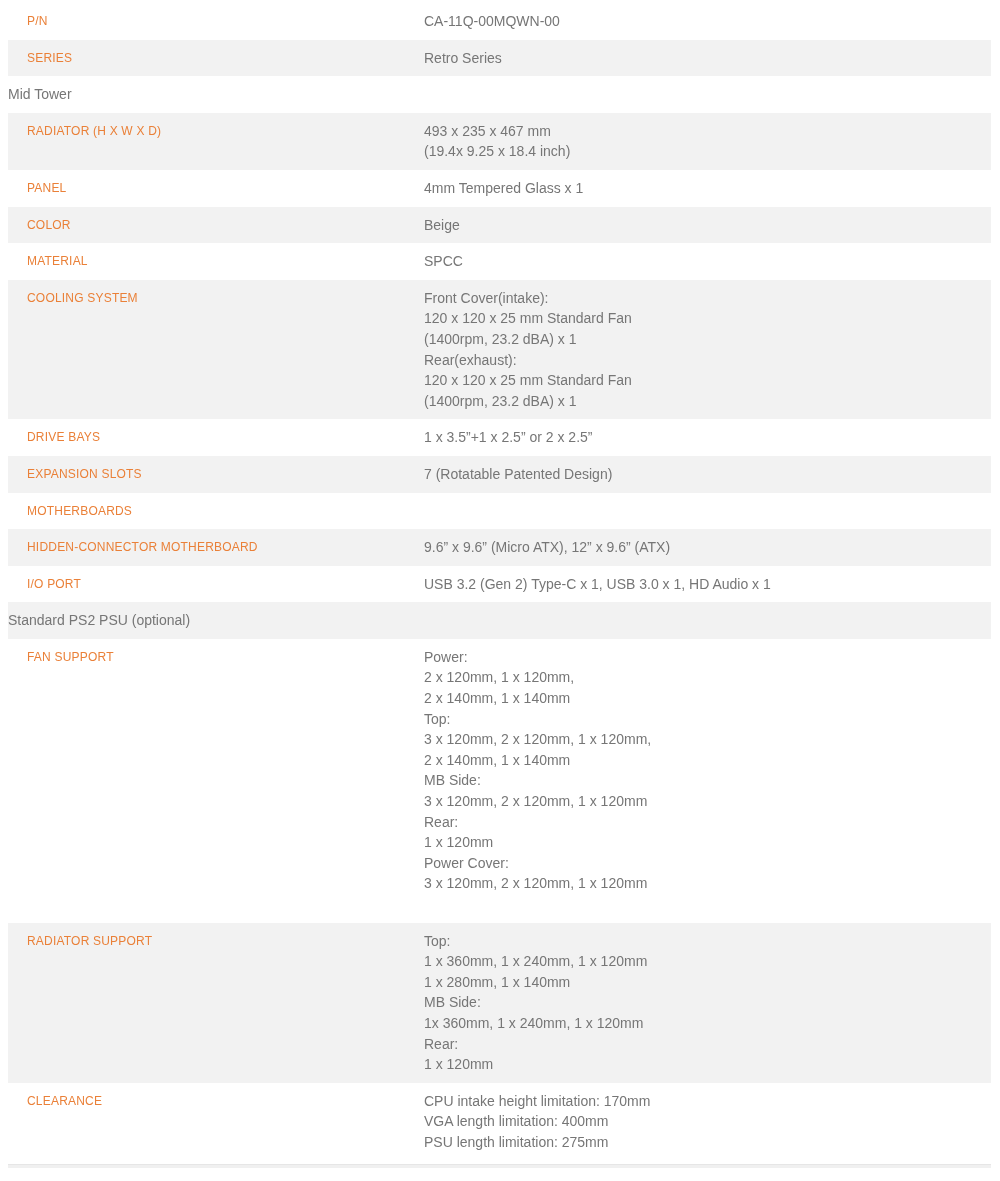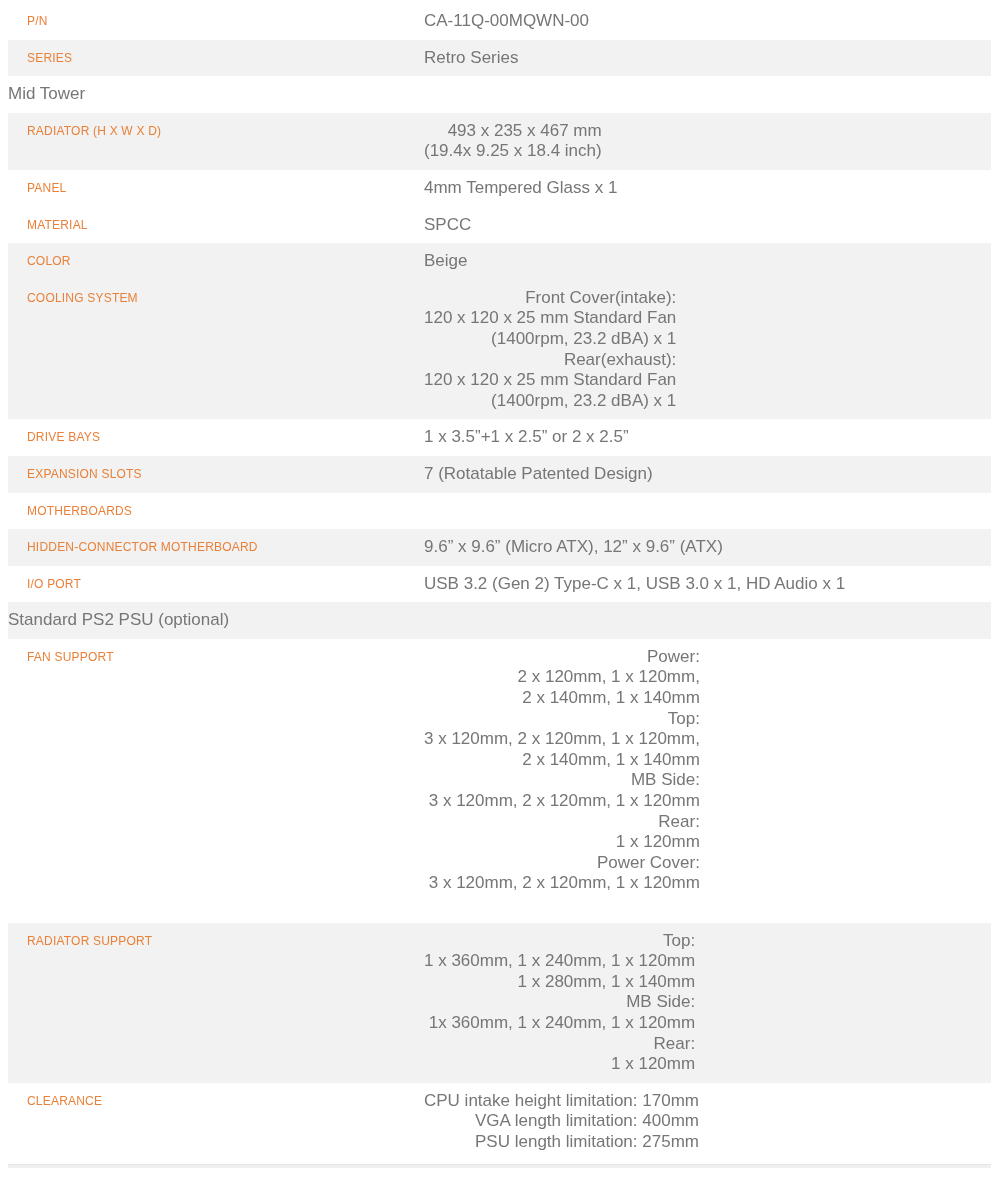--- a/index.html
+++ b/index.html
@@ -26,24 +26,23 @@
     flex: 0 0 416px;
     width: 416px;
     padding-left: 19px;
     color: var(--accent, #EA8038);
     font-size: 12px;
     line-height: 20.6px;
     letter-spacing: 0.2px;
   }
   .spec-value {
     color: var(--value-color, #767676);
-    font-size: 17px;
+    font-size: 14px;
     line-height: 20.6px;
     padding-right: 12px;
-    text-align: right;
   }
   .spec-line {
     min-height: 20.6px;
     white-space: pre-wrap;
   }
   .bottom-divider {
     margin: 3px 9px 0 8px;
     height: 4px;
     background: var(--divider-color, #F0F0F0);
     border-top: 1px solid #e6e6e6;
@@ -81,31 +80,31 @@
       </div>
   </div>
 
   <div class="spec-row">
     <div class="spec-label">PANEL</div>
     <div class="spec-value">
         <div class="spec-line">4mm Tempered Glass x 1</div>
       </div>
   </div>
 
+  <div class="spec-row alt">
+    <div class="spec-label">COLOR</div>
+    <div class="spec-value">
+        <div class="spec-line">Beige</div>
+      </div>
+  </div>
+
   <div class="spec-row">
     <div class="spec-label">MATERIAL</div>
     <div class="spec-value">
         <div class="spec-line">SPCC</div>
-      </div>
-  </div>
-
-  <div class="spec-row alt">
-    <div class="spec-label">COLOR</div>
-    <div class="spec-value">
-        <div class="spec-line">Beige</div>
       </div>
   </div>
 
   <div class="spec-row alt">
     <div class="spec-label">COOLING SYSTEM</div>
     <div class="spec-value">
         <div class="spec-line">Front Cover(intake):</div>
         <div class="spec-line">120 x 120 x 25 mm Standard Fan</div>
         <div class="spec-line">(1400rpm, 23.2 dBA) x 1</div>
         <div class="spec-line">Rear(exhaust):</div>

